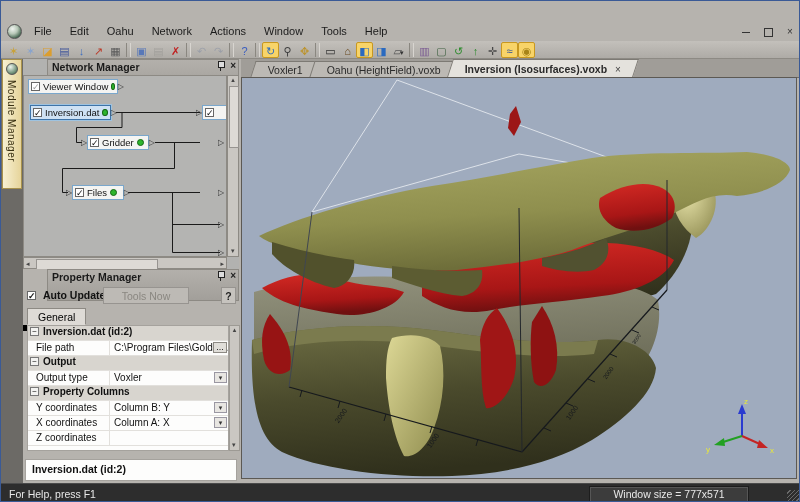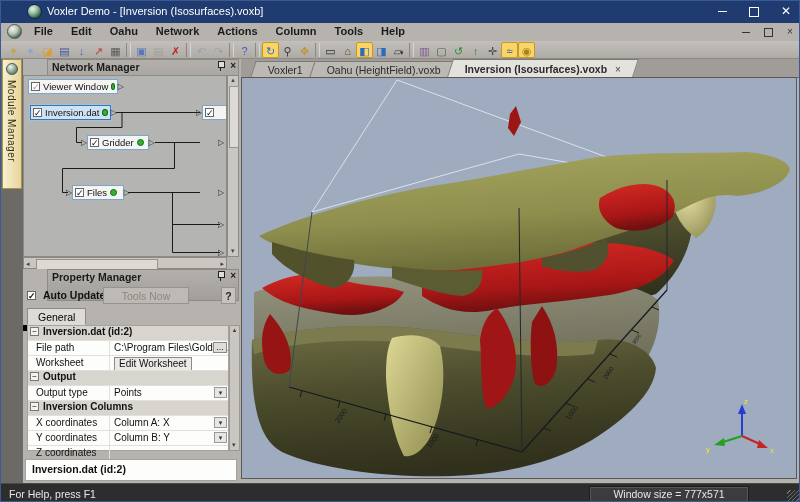--- a/index.html
+++ b/index.html
@@ -14,21 +14,21 @@
     border:1px solid #12233f;box-sizing:border-box;}
   .wc{width:30px;height:21px;text-align:center;color:#fff;font-size:12px;line-height:21px;}
   #wc-min{right:64px;top:0;} #wc-max{right:32px;top:0;} #wc-close{right:0;top:0;}
   #wc-min i{display:inline-block;width:9px;border-bottom:1px solid #fff;vertical-align:middle;}
   #wc-max i{display:inline-block;width:8px;height:8px;border:1px solid #fff;vertical-align:middle;}
   
   #menubar{left:0;top:22px;width:800px;height:18px;background:#b6b3ae;border-bottom:1px solid #a19e98;}
   #menulogo{left:6px;top:1px;width:15px;height:15px;border-radius:50%;
     background:radial-gradient(circle at 35% 30%,#f0f4f0 0%,#b8c8b8 40%,#4a6a55 75%,#223a2c 100%);
     border:1px solid #555;box-sizing:border-box;}
-  #menu-items{left:24px;top:0;display:flex;height:18px;font-weight:bold;}
+  #menu-items{left:24px;top:0;display:flex;height:18px;}
   .mitem{padding:2px 9px 0 9px;font-size:11px;color:#1b1b1b;height:18px;box-sizing:border-box;}
   #mdi-controls{right:4px;top:2px;display:flex;gap:8px;color:#333;}
   .mdic{width:14px;height:13px;text-align:center;font-size:10px;line-height:13px;}
   .mdic i{display:inline-block;width:8px;border-bottom:1px solid #333;vertical-align:middle;}
   .mdic b{display:inline-block;width:7px;height:7px;border:1px solid #333;vertical-align:middle;}
   
   #toolbar{left:0;top:40px;width:800px;height:18px;background:linear-gradient(#c3c0bb,#aeaba6);
     border-bottom:1px solid #8d8a84;display:flex;align-items:center;padding-left:4px;box-sizing:border-box;}
   .tbtn{width:17px;height:16px;text-align:center;font-size:11px;line-height:16px;border:1px solid transparent;
     border-radius:2px;box-sizing:border-box;}
@@ -118,37 +118,30 @@
   #status .wbox{position:absolute;left:588px;top:2px;width:158px;height:16px;background:#3c3c3c;
     border:1px solid #1d1d1d;box-shadow:inset 0 0 0 1px #565656;font-size:10.5px;text-align:center;line-height:15px;}
   #grip{position:absolute;right:2px;top:6px;width:12px;height:12px;
     background:repeating-linear-gradient(135deg,transparent 0 2px,#6a6a6a 2px 3px);}
 </style>
 </head>
 <body>
 
 <div id="win">
 
-  <div class="r" id="titlebar">
-    <div class="r" id="applogo"></div>
-    <div class="txt">Voxler Demo - [Inversion (Isosurfaces).voxb]</div>
-    <div class="r wc" id="wc-min"><i></i></div>
-    <div class="r wc" id="wc-max"><i></i></div>
-    <div class="r wc" id="wc-close">✕</div>
-  </div>
 
   <div class="r" id="menubar">
     <div class="r" id="menulogo"></div>
     <div class="r" id="menu-items">
         <div class="mitem">File</div>
         <div class="mitem">Edit</div>
         <div class="mitem">Oahu</div>
         <div class="mitem">Network</div>
         <div class="mitem">Actions</div>
-        <div class="mitem">Column</div>
+        <div class="mitem">Window</div>
         <div class="mitem">Tools</div>
         <div class="mitem">Help</div>
       </div>
     <div class="r" id="mdi-controls">
       <span class="mdic"><i></i></span>
       <span class="mdic"><b></b></span>
       <span class="mdic">×</span>
     </div>
   </div>
 
@@ -290,43 +283,39 @@
     </div>
     <div class="r" id="pm-grid">
         <div class="prow sect">
           <span class="minus">−</span>
           <span>Inversion.dat (id:2)</span>
         </div>
         <div class="prow">
           <div class="lc">File path</div>
           <div class="vc"><span>C:\Program Files\Golden...</span><span class="dots">...</span></div>
         </div>
-        <div class="prow">
-          <div class="lc">Worksheet</div>
-          <div class="vc"><span class="vbtn">Edit Worksheet</span></div>
-        </div>
         <div class="prow sect">
           <span class="minus">−</span>
           <span>Output</span>
         </div>
         <div class="prow">
           <div class="lc">Output type</div>
-          <div class="vc"><span>Points</span><span class="ddbox">▾</span></div>
+          <div class="vc"><span>Voxler</span><span class="ddbox">▾</span></div>
         </div>
         <div class="prow sect">
           <span class="minus">−</span>
-          <span>Inversion Columns</span>
+          <span>Property Columns</span>
+        </div>
+        <div class="prow">
+          <div class="lc">Y coordinates</div>
+          <div class="vc"><span>Column B: Y</span><span class="ddbox">▾</span></div>
         </div>
         <div class="prow">
           <div class="lc">X coordinates</div>
           <div class="vc"><span>Column A: X</span><span class="ddbox">▾</span></div>
-        </div>
-        <div class="prow">
-          <div class="lc">Y coordinates</div>
-          <div class="vc"><span>Column B: Y</span><span class="ddbox">▾</span></div>
         </div>
         <div class="prow">
           <div class="lc">Z coordinates</div>
         </div>
       </div>
     <div class="r" id="pm-vsb">▴<span style="position:absolute;bottom:1px;left:2px">▾</span></div>
     <div class="r" id="pm-desc">Inversion.dat (id:2)</div>
   </div>
 
   <div class="r" id="viewport">

